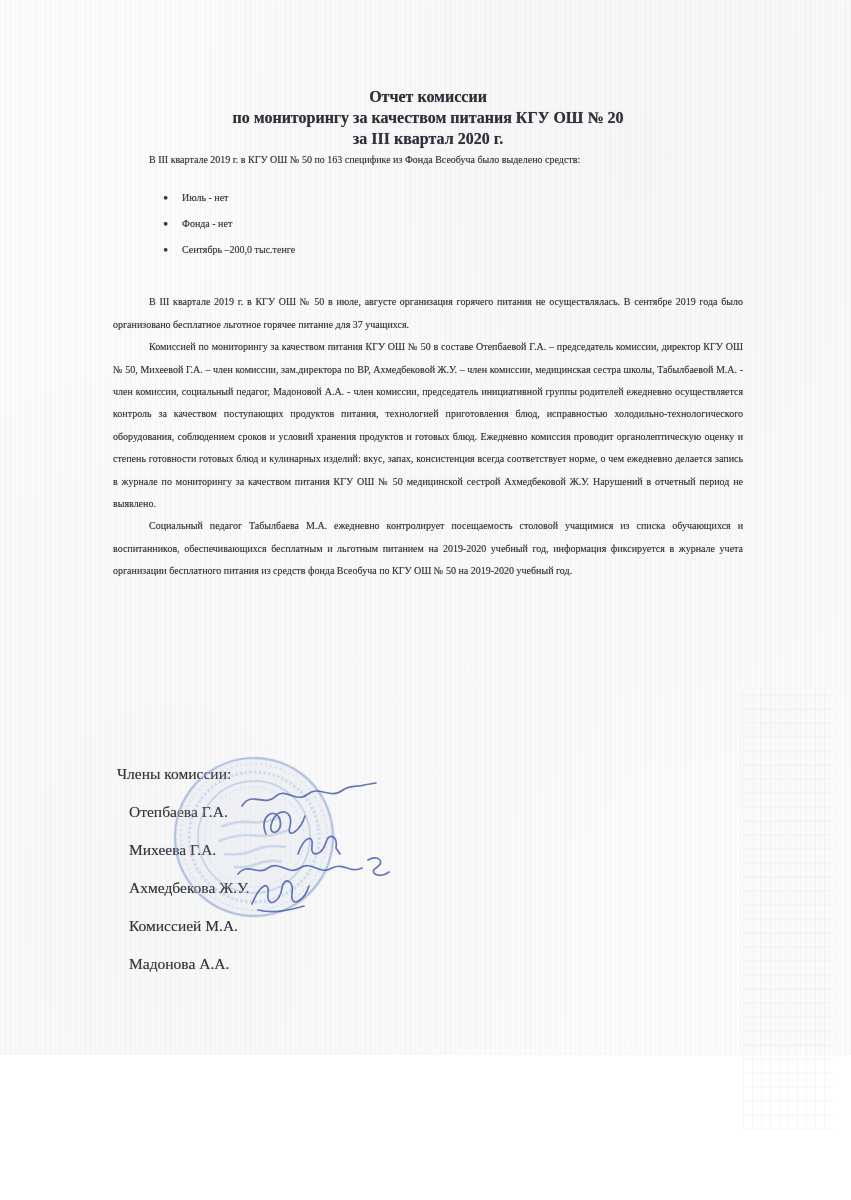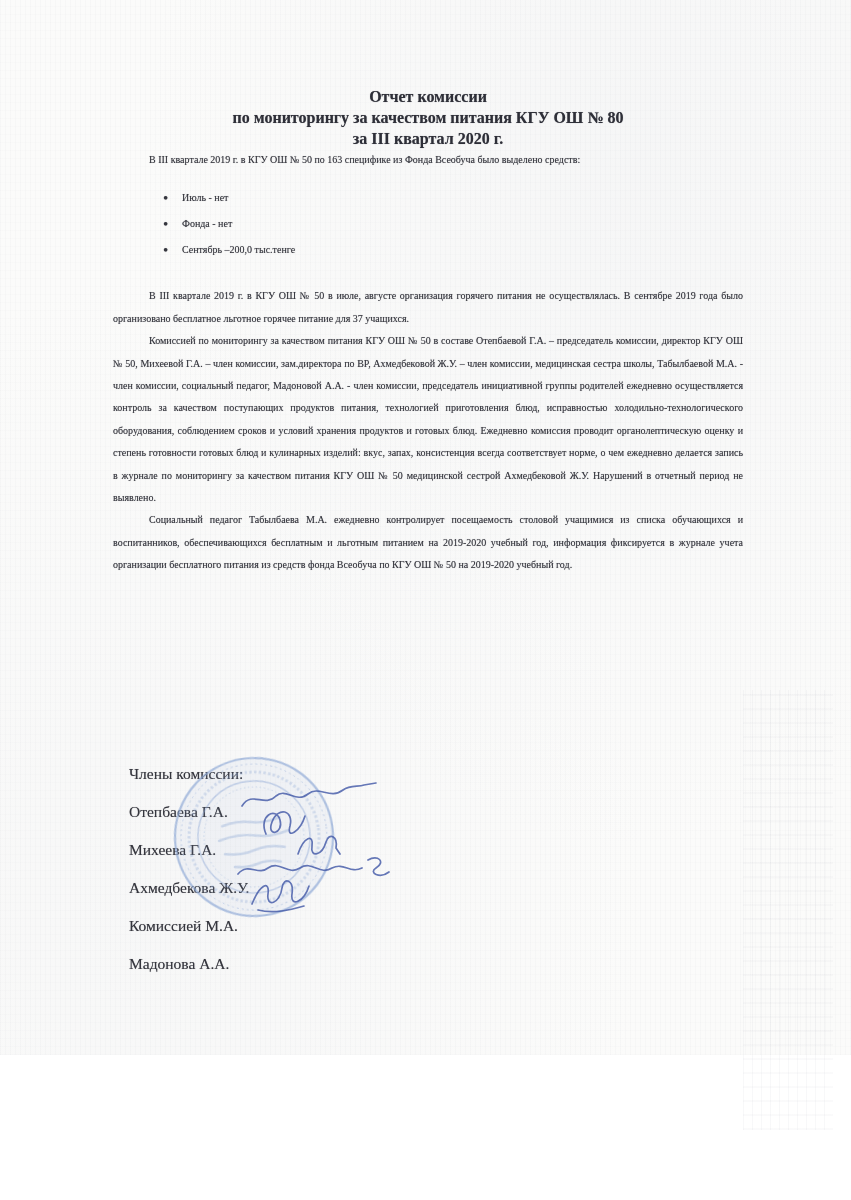--- a/index.html
+++ b/index.html
@@ -39,21 +39,21 @@
     line-height:22.4px;
     text-align:justify;
     text-shadow:0 0 0.7px rgba(53,54,62,0.5);
   }
   p.para{
     margin:0;
     text-indent:36px;
   }
   .para-intro{ margin-top:30px; }
   .bullet-list{
-    margin:14px 0 22px 0;
+    margin:14px 0 28px 0;
     padding-left:50px;
     list-style:none;
   }
   .bullet-list li{
     line-height:26px;
     text-align:left;
     position:relative;
     padding-left:19px;
   }
   .bullet-list li::before{
@@ -63,21 +63,21 @@
     font-size:15px;
   }
   .sig-block{
     position:absolute;
     left:113px; top:763px;
     width:400px;
     font-size:15.5px;
     line-height:22px;
     text-shadow:0 0 0.7px rgba(53,54,62,0.5);
   }
-  .sig-heading{ margin:0 0 13px 16px; }
+  .sig-heading{ margin:0 0 13px 4px; }
   .member-row{ margin:16px; }
   .stamp-layer{
     position:absolute;
     left:169px; top:752px;
     width:170px; height:170px;
     pointer-events:none;
     opacity:0.88;
     filter:blur(0.4px);
     transform:rotate(-8deg);
   }
@@ -100,21 +100,21 @@
 </style>
 </head>
 <body>
 
 <div class="page">
 
   <div class="content">
 
     <div class="doc-title">
       <div>Отчет комиссии</div>
-      <div>по мониторингу за качеством питания КГУ ОШ № 80</div>
+      <div>по мониторингу за качеством питания КГУ ОШ № 20</div>
       <div>за III квартал 2020 г.</div>
     </div>
 
     <div class="body-text">
       <p class="para para-intro">В III квартале 2019 г. в КГУ ОШ № 50 по 163 специфике из Фонда Всеобуча было выделено средств:</p>
 
       <ul class="bullet-list">
         <li>Июль - нет</li>
         <li>Фонда - нет</li>
         <li>Сентябрь –200,0 тыс.тенге</li>

